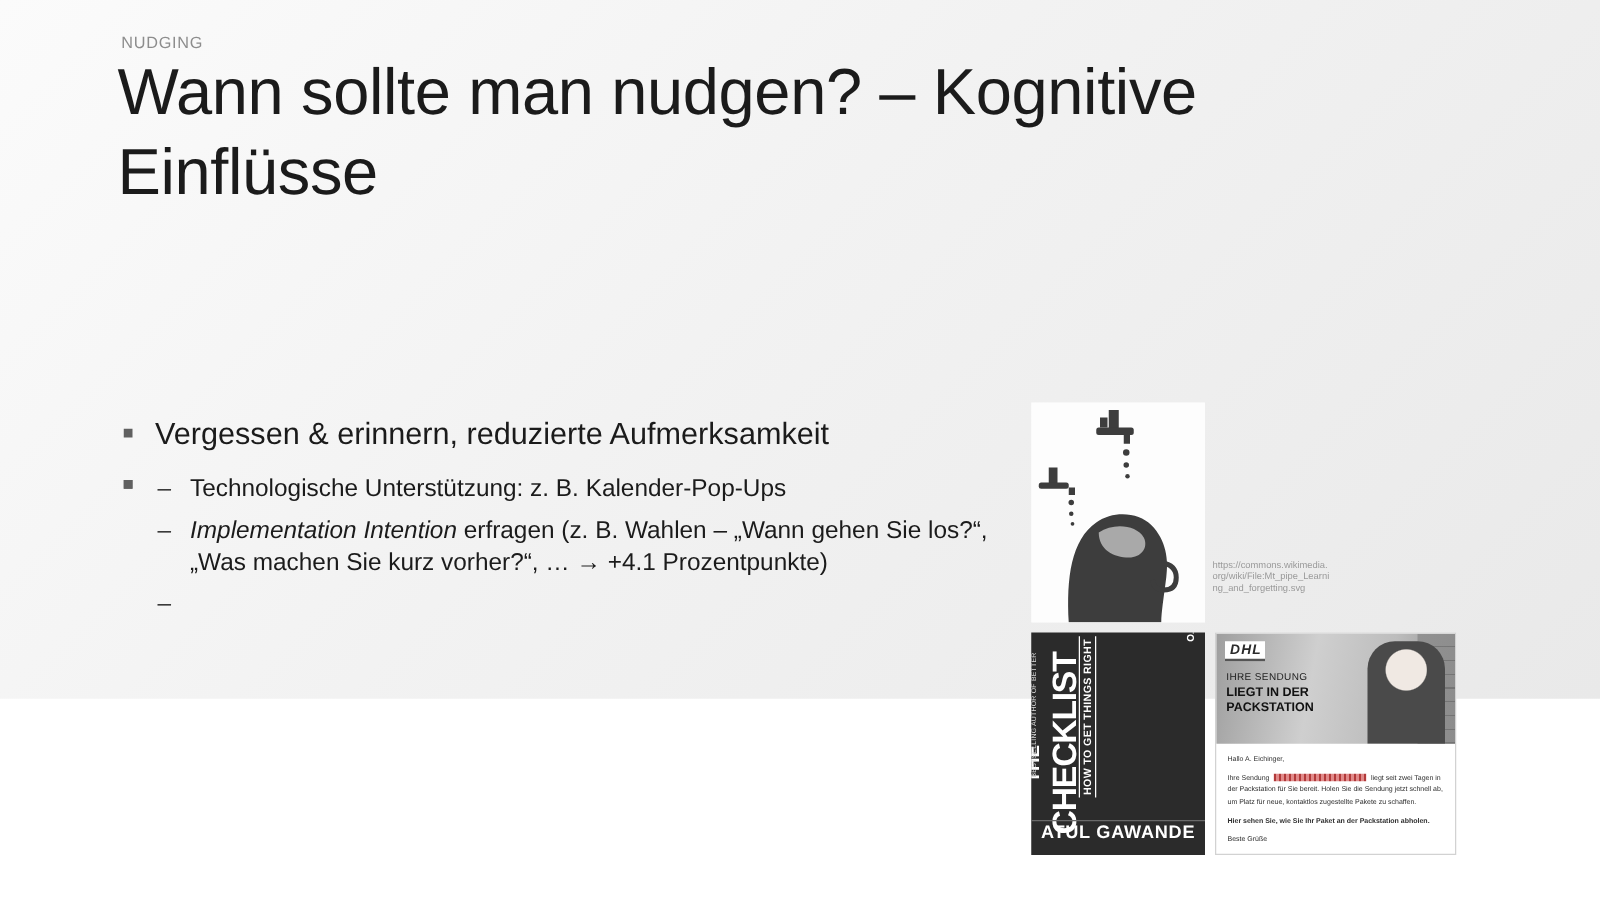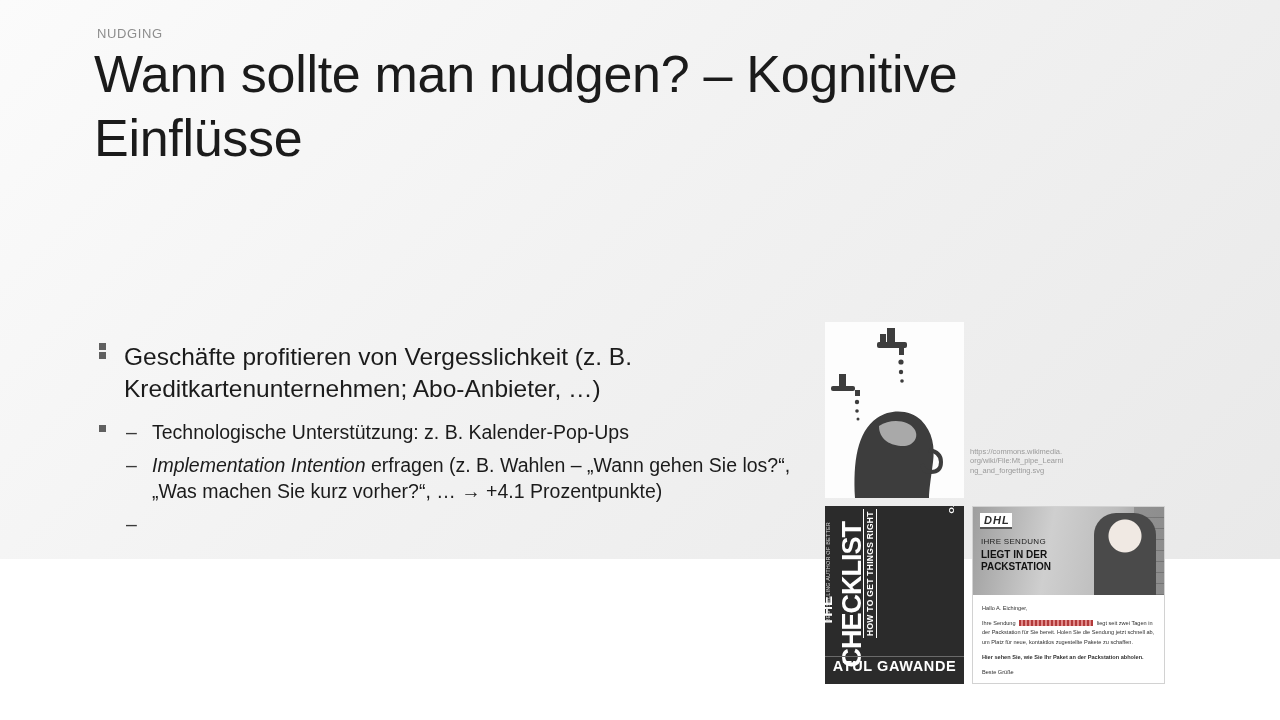--- a/index.html
+++ b/index.html
@@ -254,25 +254,25 @@
 
 <div class="slide">
 
   <div class="eyebrow">NUDGING</div>
   <div class="title">Wann sollte man nudgen? – Kognitive Einflüsse</div>
 
   <div class="body">
 
     <div class="lvl1">
       <span class="marker"></span>
+      <span>Vergessen &amp; erinnern, reduzierte Aufmerksamkeit</span>
     </div>
 
     <div class="lvl1">
       <span class="marker"></span>
-      <span>Geschäfte profitieren von Vergesslichkeit (z. B. Kreditkartenunternehmen; Abo-Anbieter, …)</span>
     </div>
 
     <div class="lvl1">
       <span class="marker"></span>
     </div>
 
     <div class="lvl2" style="margin-top:14px;">
       <span class="dash">–</span>
       <span>Technologische Unterstützung: z. B. Kalender-Pop-Ups</span>
     </div>

